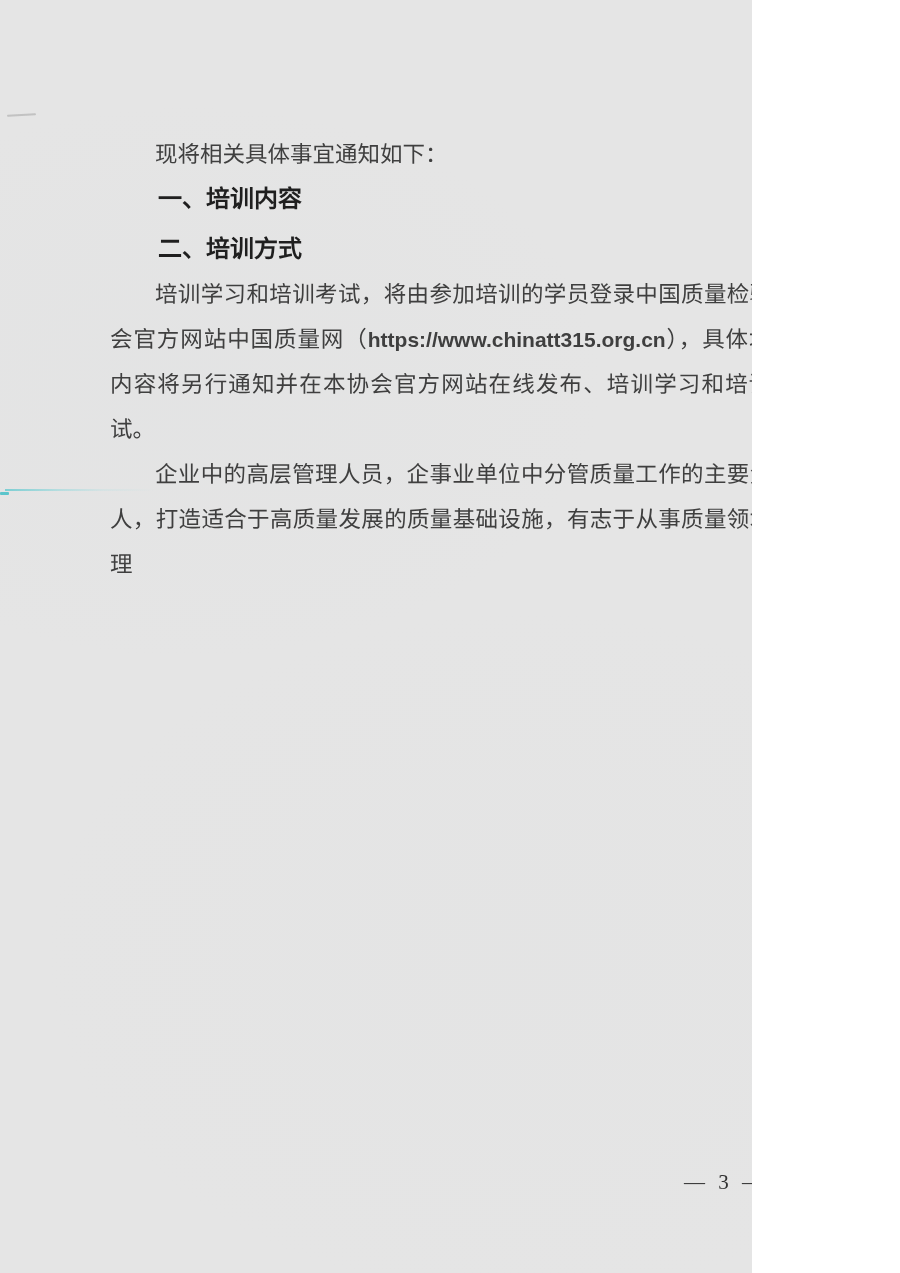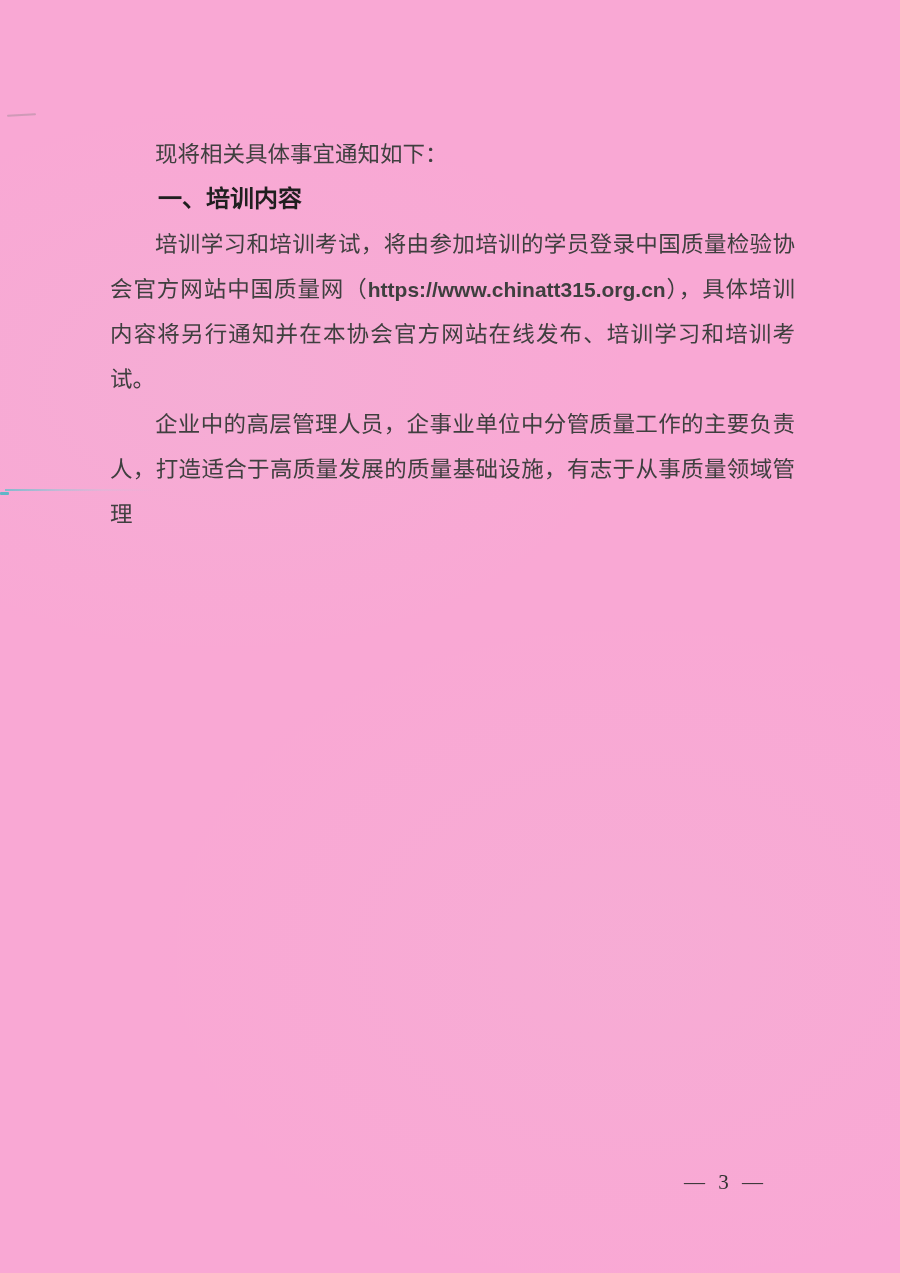--- a/index.html
+++ b/index.html
@@ -3,23 +3,23 @@
 <meta charset="utf-8">
 <title>Scanned Notice Page</title>
 <style>
   html, body {
     margin: 0;
     padding: 0;
     background: #ffffff;
   }
   .page {
     position: relative;
-    width: 900px;
+    width: 752px;
     height: 1273px;
-    background: #f9a8d4;
+    background: #e5e5e5;
     overflow: hidden;
     font-family: "Liberation Serif", "DejaVu Serif", serif;
     color: #3f3f3f;
   }
   
   .page::before {
     content: "";
     position: absolute;
     inset: 0;
     background:
@@ -113,20 +113,21 @@
   <div class="artifact-cyan-line"></div>
   <div class="artifact-cyan-tick"></div>
 
   <div class="content">
 
     <p>现将相关具体事宜通知如下：</p>
 
     <h2>一、培训内容</h2>
 
 
+    <h2 class="gap-before">二、培训方式</h2>
 
 
     <p><span>培训学习和培训考试，将由参加培训的学员登录中国质量检验协会官方网站中国质量网（</span><span class="url-text">https://www.chinatt315.org.cn</span><span>），具体培训内容将另行通知并在本协会官方网站在线发布、培训学习和培训考试。</span></p>
 
 
     <p>企业中的高层管理人员，企事业单位中分管质量工作的主要负责人，打造适合于高质量发展的质量基础设施，有志于从事质量领域管理</p>
 
   </div>
 
   <div class="page-number">— 3 —</div>

